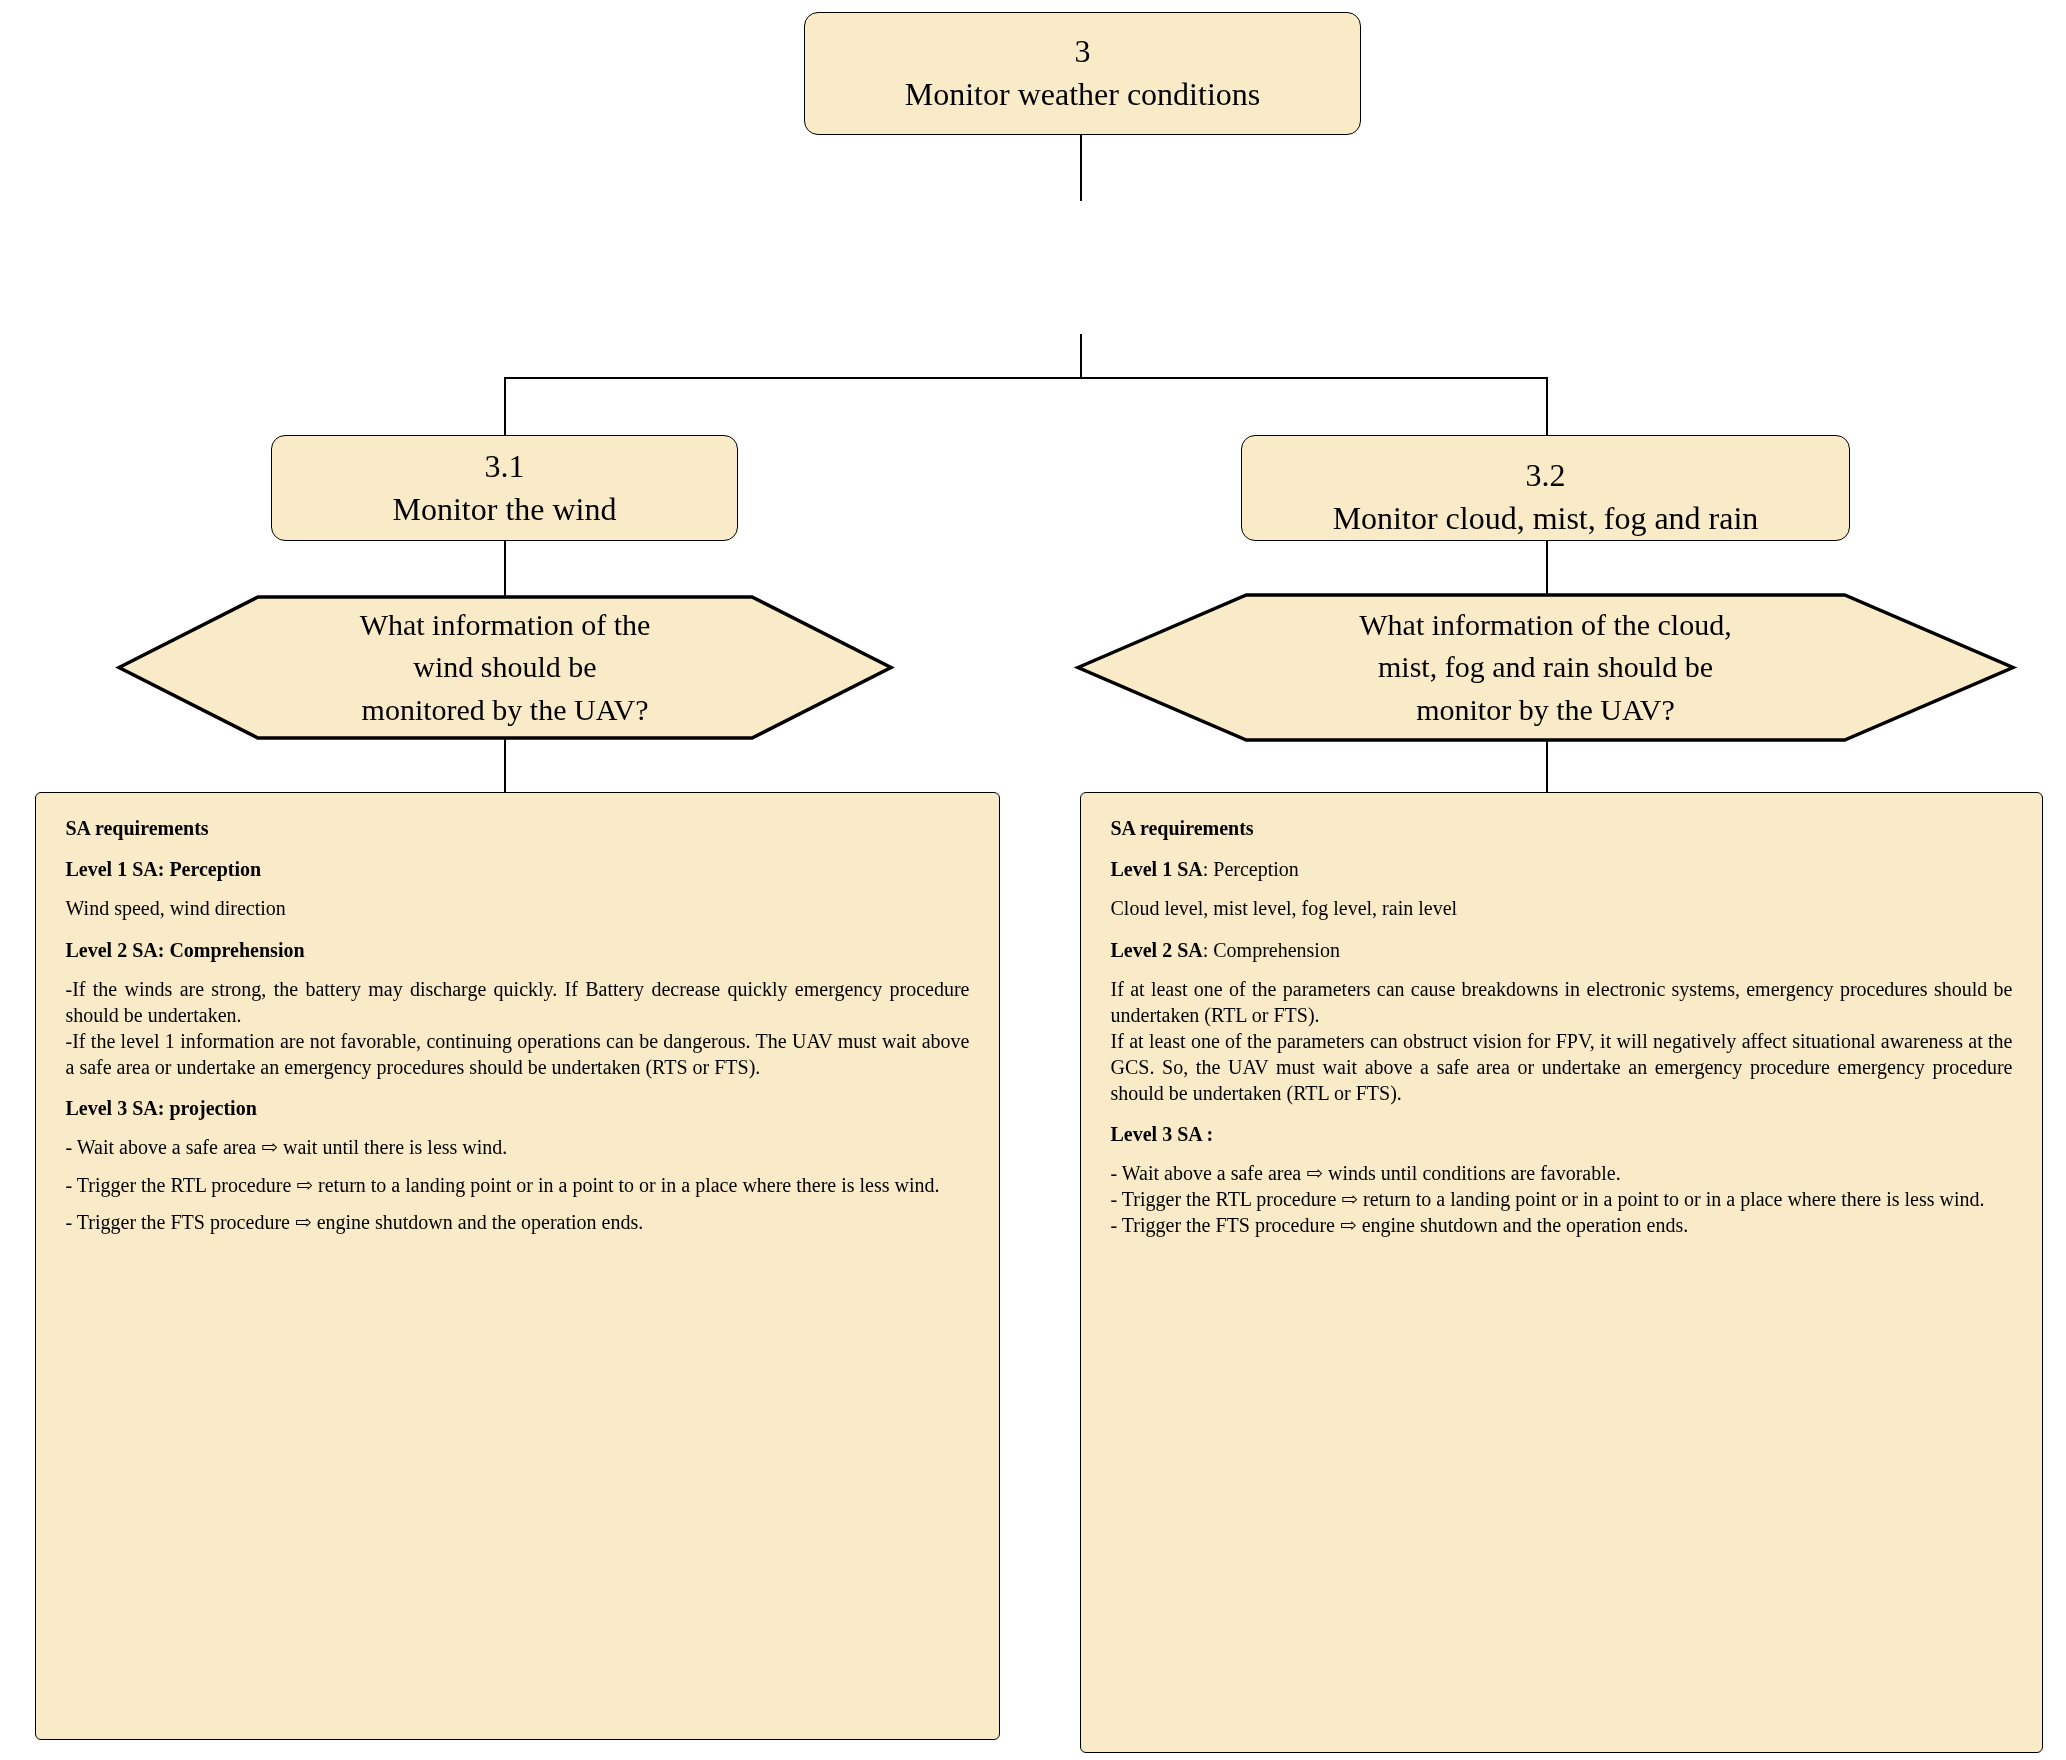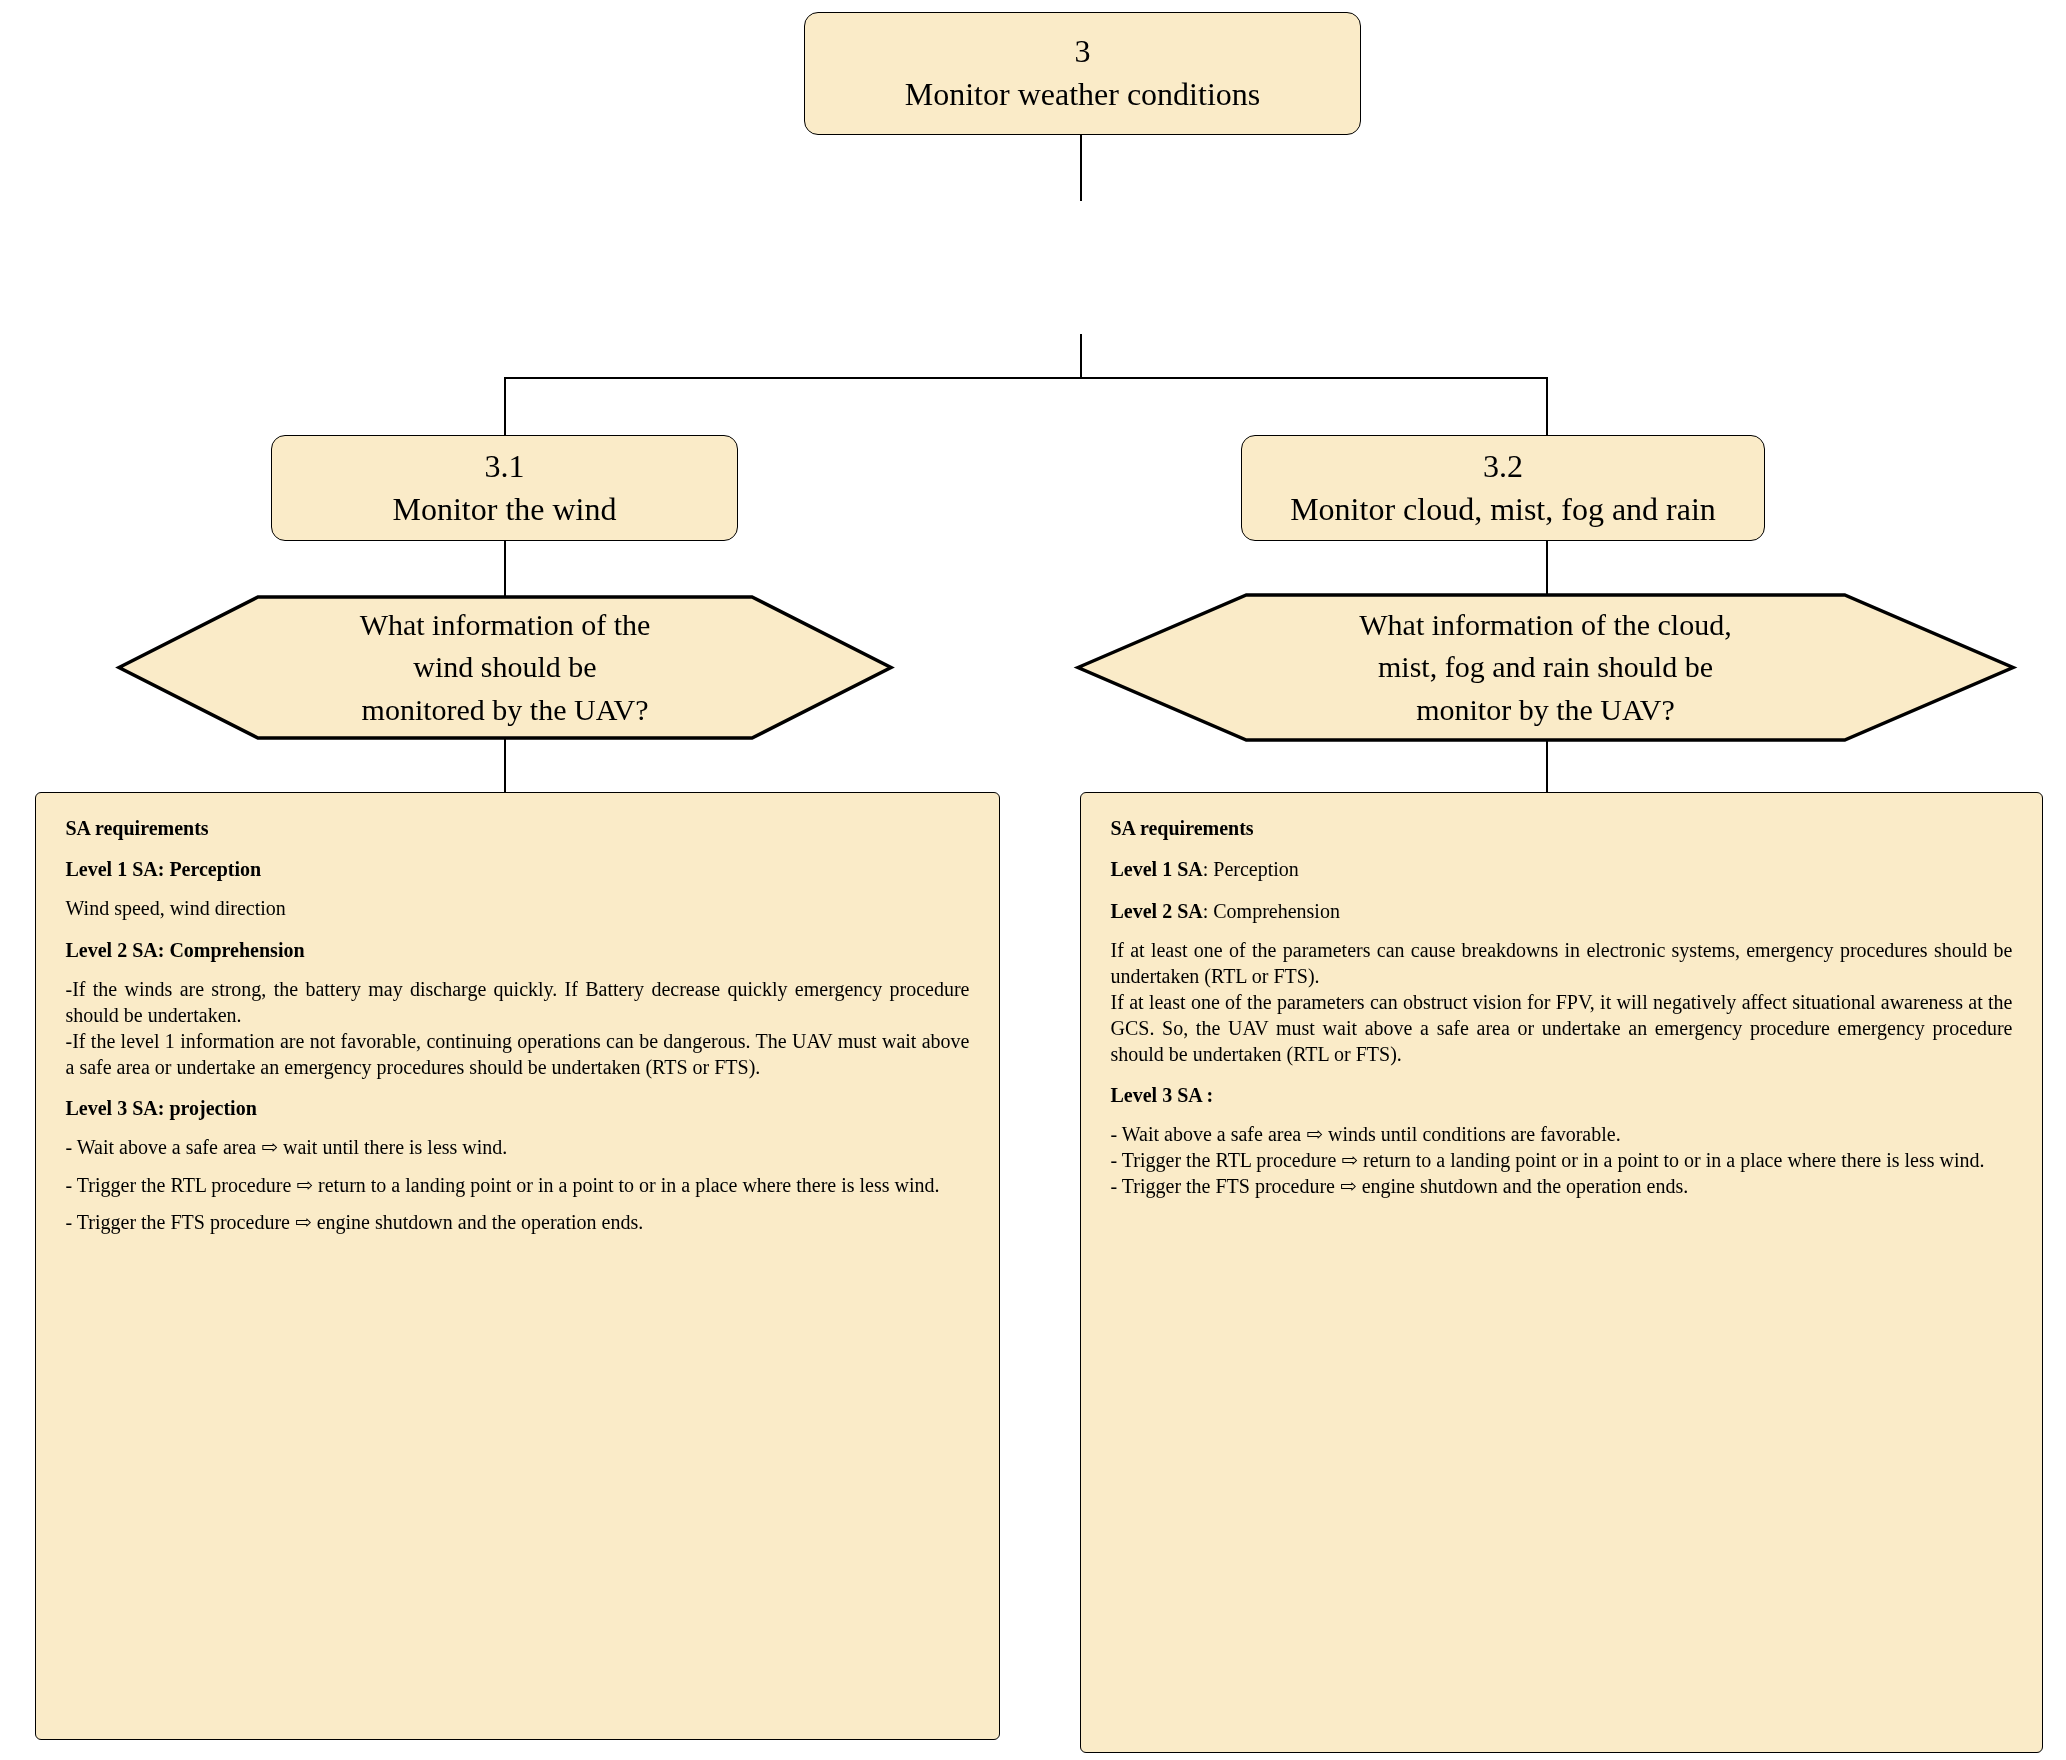--- a/index.html
+++ b/index.html
@@ -77,21 +77,21 @@
     <div>3</div>
     <div>Monitor weather conditions</div>
   </div>
 
 
   <div class="node" style="left:271px; top:435px; width:467px; height:106px;">
     <div>3.1</div>
     <div>Monitor the wind</div>
   </div>
 
-  <div class="node" style="left:1241px; top:435px; width:524px; height:106px;">
+  <div class="node" style="left:1241px; top:435px; width:609px; height:106px;justify-content:flex-end;">
     <div>3.2</div>
     <div>Monitor cloud, mist, fog and rain</div>
   </div>
 
   <div class="hex" style="left:119px; top:597px; width:772px; height:141px;">
     <svg viewBox="0 0 100 100" preserveAspectRatio="none">
       <polygon points="0,50 18,0 82,0 100,50 82,100 18,100" vector-effect="non-scaling-stroke"></polygon>
     </svg>
     <div class="hex-text">
       <div>What information of the</div>
@@ -120,20 +120,21 @@
     <p class="sa-p">-If the level 1 information are not favorable, continuing operations can be dangerous. The UAV must wait above a safe area or undertake an emergency procedures should be undertaken (RTS or FTS).</p>
     <div class="sa-sub"><span class="b">Level 3 SA: projection</span><span></span></div>
     <p class="sa-p">- Wait above a safe area ⇨ wait until there is less wind.</p>
     <p class="sa-p gap-sm">- Trigger the RTL procedure ⇨ return to a landing point or in a point to or in a place where there is less wind.</p>
     <p class="sa-p gap-sm">- Trigger the FTS procedure ⇨ engine shutdown and the operation ends.</p>
   </div>
 
   <div class="sa-box" style="left:1080px; top:792px; width:963px; height:961px;">
     <div class="sa-heading">SA requirements</div>
     <div class="sa-sub"><span class="b">Level 1 SA</span><span>: Perception</span></div>
+    <p class="sa-p">Cloud level, mist level, fog level, rain level</p>
     <div class="sa-sub"><span class="b">Level 2 SA</span><span>: Comprehension</span></div>
     <p class="sa-p">If at least one of the parameters can cause breakdowns in electronic systems, emergency procedures should be undertaken (RTL or FTS).</p>
     <p class="sa-p gap">If at least one of the parameters can obstruct vision for FPV, it will negatively affect situational awareness at the GCS. So, the UAV must wait above a safe area or undertake an emergency procedure emergency procedure should be undertaken (RTL or FTS).</p>
     <div class="sa-sub"><span class="b">Level 3 SA :</span><span></span></div>
     <p class="sa-p">- Wait above a safe area ⇨ winds until conditions are favorable.</p>
     <p class="sa-p gap">- Trigger the RTL procedure ⇨ return to a landing point or in a point to or in a place where there is less wind.</p>
     <p class="sa-p gap">- Trigger the FTS procedure ⇨ engine shutdown and the operation ends.</p>
   </div>
 
 </div>

